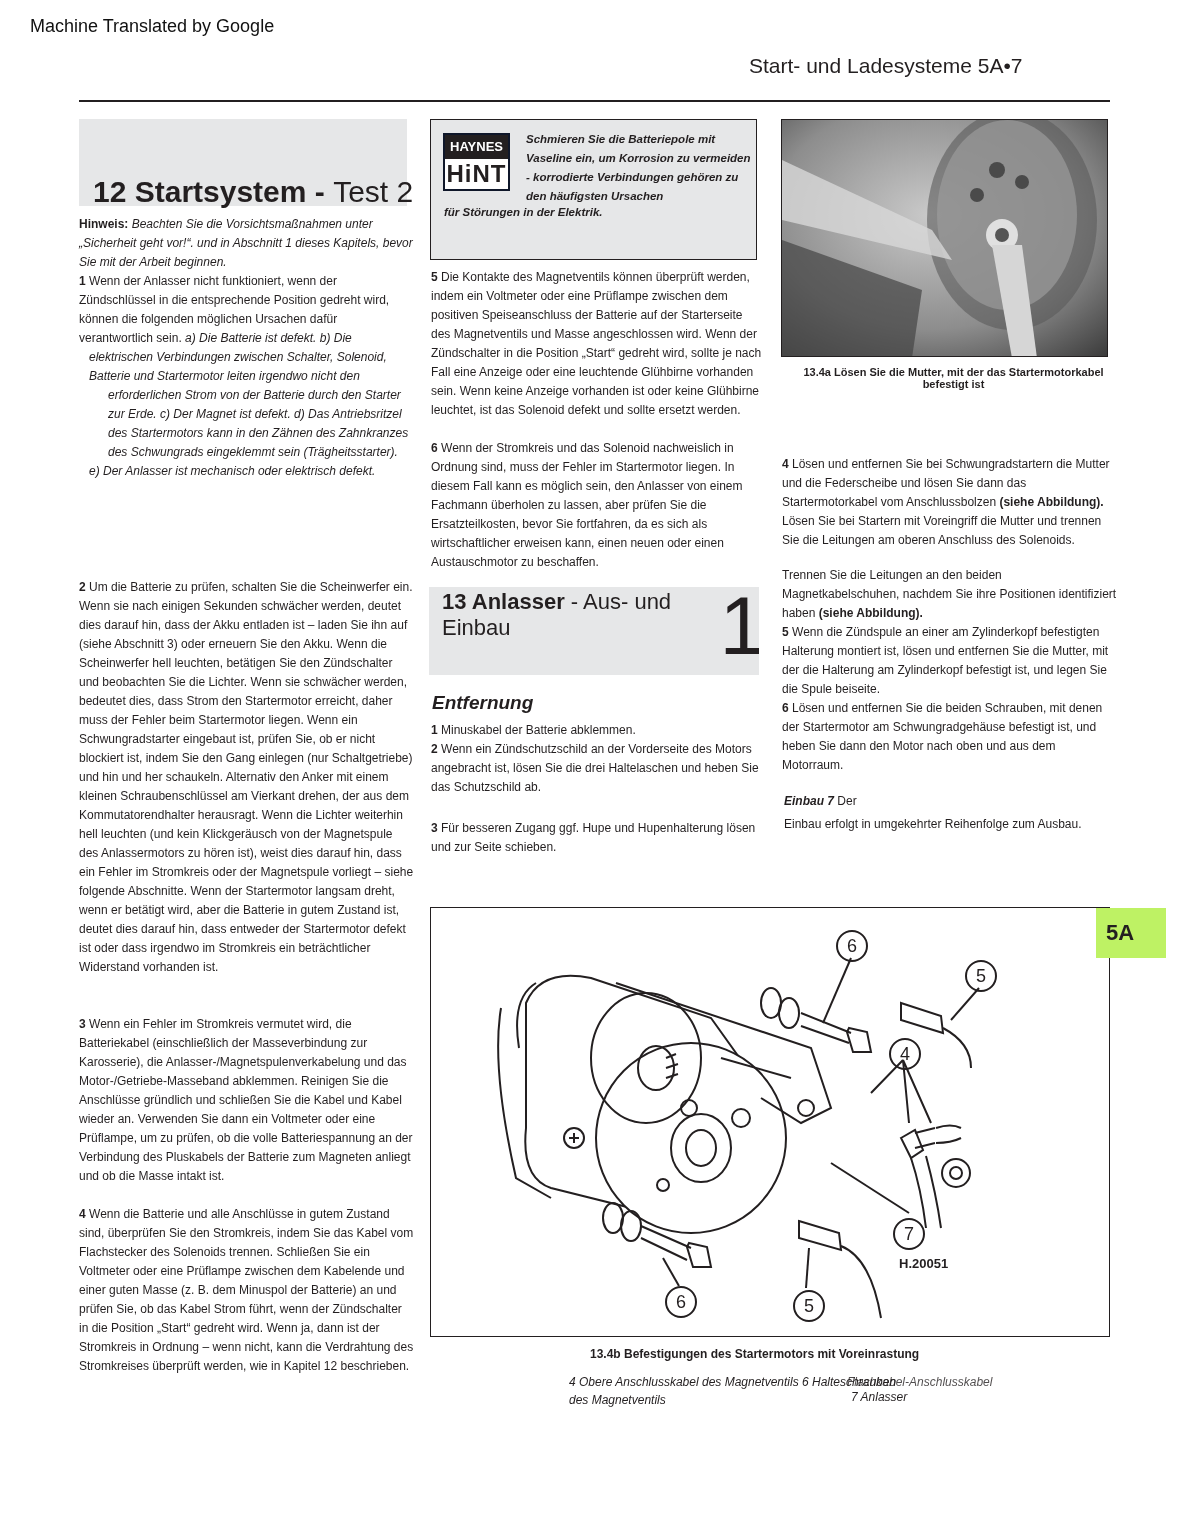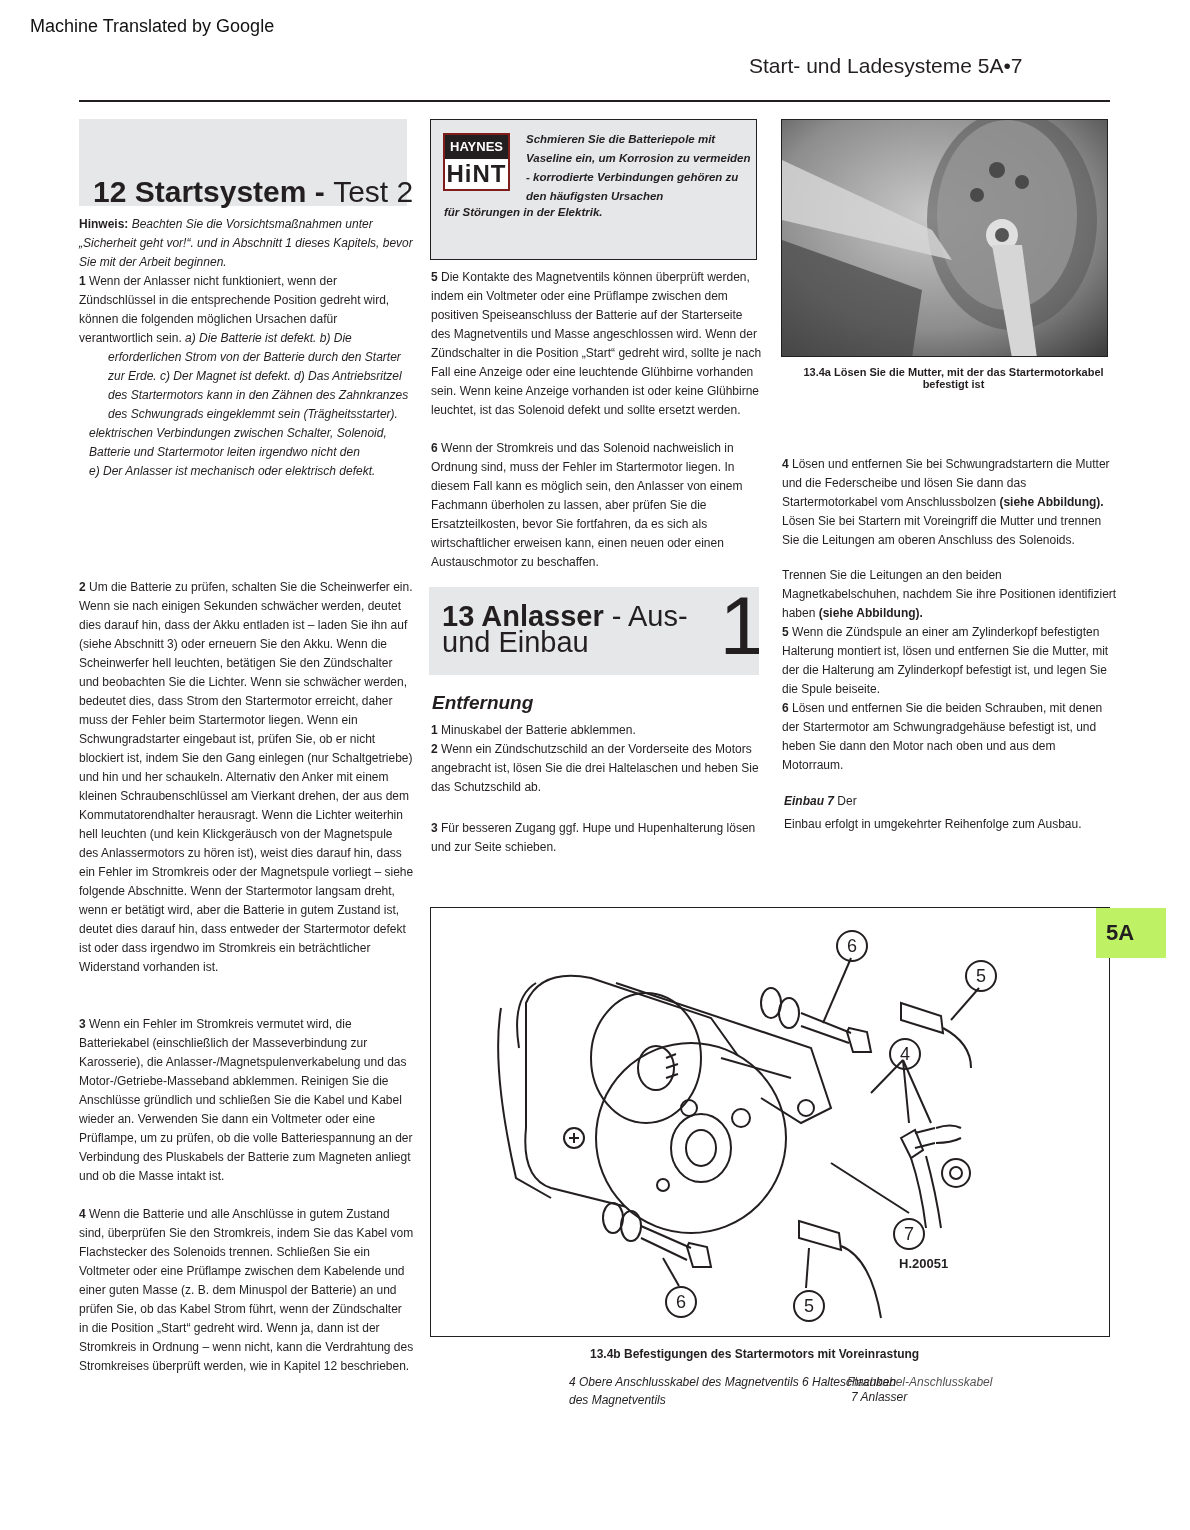--- a/index.html
+++ b/index.html
@@ -8,30 +8,30 @@
   .abs { position: absolute; }
   .mt-banner { left: 30px; top: 16px; font-size: 18px; color: #111; }
   .running-head { left: 749px; top: 54px; font-size: 21px; color: #231f20; }
   .rule { left: 79px; top: 100px; width: 1031px; height: 2px; background: #231f20; }
 
   .sec-box { background: #e6e7e8; }
   .sec12 { left: 79px; top: 119px; width: 328px; height: 87px; }
   .sec12 .title { position: absolute; left: 14px; top: 56px; font-size: 30px; white-space: nowrap; }
   .bold { font-weight: bold; }
   .sec13 { left: 429px; top: 587px; width: 330px; height: 88px; overflow: hidden; }
-  .sec13 .title { position: absolute; left: 13px; top: 16px; font-size: 29px; line-height: 26px; width: 280px; }
+  .sec13 .title { position: absolute; left: 13px; top: 2px; font-size: 22px; line-height: 26px; width: 280px; }
   .sec13 .bignum { position: absolute; right: -6px; top: -6px; font-size: 82px; line-height: 90px; color: #231f20; }
 
   .txt { font-size: 12px; line-height: 19px; color: #231f20; }
   .txt p { margin: 0; }
   .it { font-style: italic; }
   .num { font-weight: bold; }
 
   .hint-box { left: 430px; top: 119px; width: 327px; height: 141px; border: 1px solid #231f20; background: #e6e7e8; box-sizing: border-box; }
-  .hint-logo { position: absolute; left: 12px; top: 13px; width: 67px; height: 58px; border: 2px solid #7f1d1d; background: #fff; box-sizing: border-box; }
+  .hint-logo { position: absolute; left: 12px; top: 13px; width: 67px; height: 58px; border: 2px solid #0f172a; background: #fff; box-sizing: border-box; }
   .hint-logo .top { background: #231f20; color: #fff; font-weight: bold; font-size: 13px; text-align: center; height: 24px; line-height: 24px; }
   .hint-logo .bottom { color: #231f20; font-weight: 900; font-size: 24px; text-align: center; line-height: 30px; letter-spacing: 1px; }
   .hint-text { position: absolute; left: 95px; top: 10px; width: 225px; font-size: 11.5px; line-height: 19px; font-weight: bold; font-style: italic; color: #231f20; }
   .hint-text2 { position: absolute; left: 13px; top: 86px; font-size: 11.5px; font-weight: bold; font-style: italic; color: #231f20; }
 
   .photo { left: 781px; top: 119px; width: 327px; height: 238px; border: 1px solid #231f20; box-sizing: border-box; overflow: hidden; }
   .cap { font-size: 11px; font-weight: bold; color: #231f20; text-align: center; }
 
   .subhead { font-size: 19px; font-weight: bold; font-style: italic; }
 
@@ -47,22 +47,22 @@
 <div class="abs running-head">Start- und Ladesysteme 5A•7</div>
 <div class="abs rule"></div>
 
 <div class="abs sec-box sec12">
   <div class="title"><span class="bold">12 Startsystem - </span><span>Test 2</span></div>
 </div>
 
 <div class="abs txt" style="left:79px; top:215px; width:335px;">
   <p><span class="bold">Hinweis:</span><span class="it"> Beachten Sie die Vorsichtsmaßnahmen unter „Sicherheit geht vor!“. und in Abschnitt 1 dieses Kapitels, bevor Sie mit der Arbeit beginnen.</span></p>
   <p><span class="num">1</span><span> Wenn der Anlasser nicht funktioniert, wenn der Zündschlüssel in die entsprechende Position gedreht wird, können die folgenden möglichen Ursachen dafür verantwortlich sein.</span><span class="it"> a) Die Batterie ist defekt. b) Die</span></p>
+  <p class="it" style="padding-left:10px;">elektrischen Verbindungen zwischen Schalter, Solenoid, Batterie und Startermotor leiten irgendwo nicht den</p>
   <p class="it" style="padding-left:29px;">erforderlichen Strom von der Batterie durch den Starter zur Erde. c) Der Magnet ist defekt. d) Das Antriebsritzel des Startermotors kann in den Zähnen des Zahnkranzes des Schwungrads eingeklemmt sein (Trägheitsstarter).</p>
-  <p class="it" style="padding-left:10px;">elektrischen Verbindungen zwischen Schalter, Solenoid, Batterie und Startermotor leiten irgendwo nicht den</p>
   <p class="it" style="padding-left:10px;">e) Der Anlasser ist mechanisch oder elektrisch defekt.</p>
 </div>
 
 <div class="abs txt" style="left:79px; top:578px; width:335px;">
   <p><span class="num">2</span><span> Um die Batterie zu prüfen, schalten Sie die Scheinwerfer ein. Wenn sie nach einigen Sekunden schwächer werden, deutet dies darauf hin, dass der Akku entladen ist – laden Sie ihn auf (siehe Abschnitt 3) oder erneuern Sie den Akku. Wenn die Scheinwerfer hell leuchten, betätigen Sie den Zündschalter und beobachten Sie die Lichter. Wenn sie schwächer werden, bedeutet dies, dass Strom den Startermotor erreicht, daher muss der Fehler beim Startermotor liegen. Wenn ein Schwungradstarter eingebaut ist, prüfen Sie, ob er nicht blockiert ist, indem Sie den Gang einlegen (nur Schaltgetriebe) und hin und her schaukeln. Alternativ den Anker mit einem kleinen Schraubenschlüssel am Vierkant drehen, der aus dem Kommutatorendhalter herausragt. Wenn die Lichter weiterhin hell leuchten (und kein Klickgeräusch von der Magnetspule des Anlassermotors zu hören ist), weist dies darauf hin, dass ein Fehler im Stromkreis oder der Magnetspule vorliegt – siehe folgende Abschnitte. Wenn der Startermotor langsam dreht, wenn er betätigt wird, aber die Batterie in gutem Zustand ist, deutet dies darauf hin, dass entweder der Startermotor defekt ist oder dass irgendwo im Stromkreis ein beträchtlicher Widerstand vorhanden ist.</span></p>
 </div>
 
 <div class="abs txt" style="left:79px; top:1015px; width:335px;">
   <p><span class="num">3</span><span> Wenn ein Fehler im Stromkreis vermutet wird, die Batteriekabel (einschließlich der Masseverbindung zur Karosserie), die Anlasser-/Magnetspulenverkabelung und das Motor-/Getriebe-Masseband abklemmen. Reinigen Sie die Anschlüsse gründlich und schließen Sie die Kabel und Kabel wieder an. Verwenden Sie dann ein Voltmeter oder eine Prüflampe, um zu prüfen, ob die volle Batteriespannung an der Verbindung des Pluskabels der Batterie zum Magneten anliegt und ob die Masse intakt ist.</span></p>
 </div>

